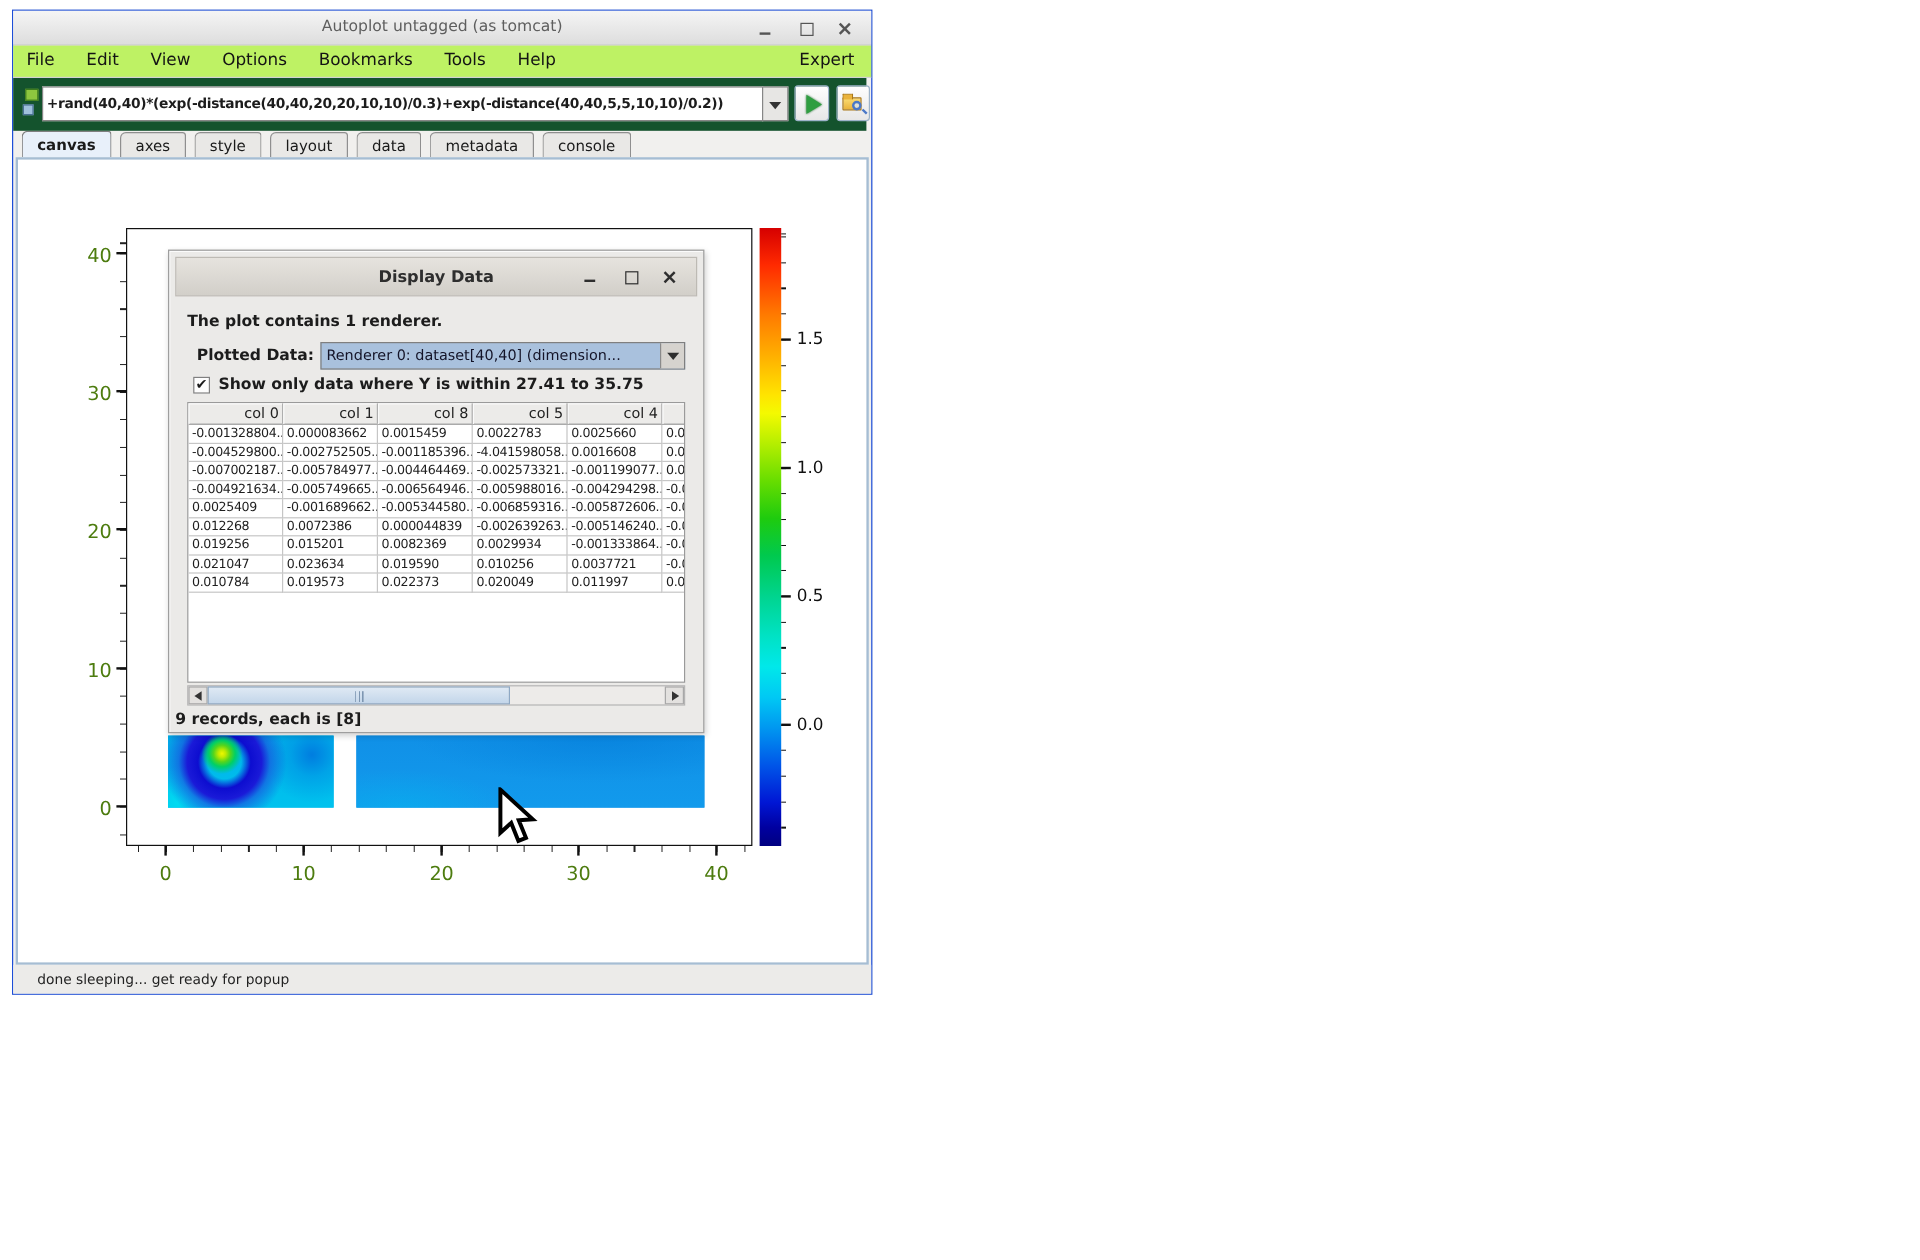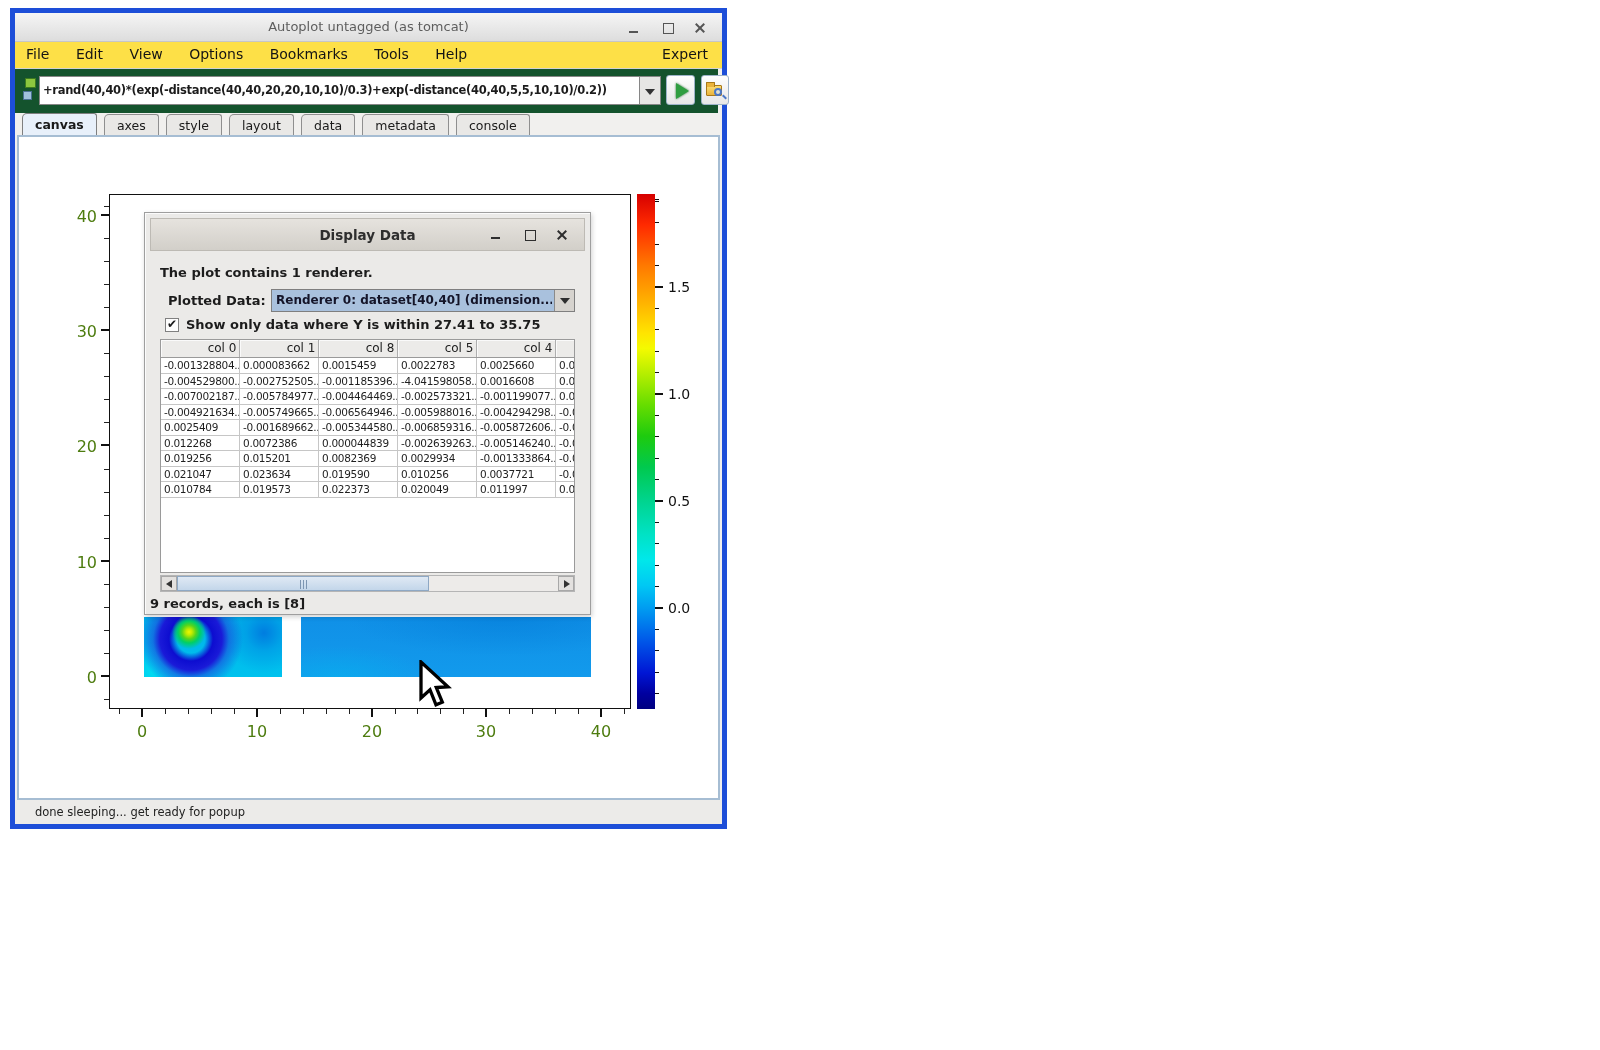--- a/index.html
+++ b/index.html
@@ -2,35 +2,35 @@
 <html><head>
 <meta charset="utf-8">
 <style>
   * { margin:0; padding:0; box-sizing:border-box; }
   html,body { background:#fff; }
   #page { position:relative; width:1600px; height:1050px; background:#fff;
           font-family:"DejaVu Sans", sans-serif; overflow:hidden; }
 
   
   #app-window { position:absolute; left:10px; top:8px; width:717px; height:821px;
-    background:#f1f0ee; border:5px solid #1d4ed8; }
+    background:#f1f0ee; border:1px solid #1d4ed8; }
 
   .titlebar { position:absolute; left:0; top:0; right:0; height:29px;
     background:linear-gradient(#f5f5f5,#dddddd); border-bottom:1px solid #c6c6c6; }
   .titlebar .title { position:absolute; left:0; right:0; top:6px; text-align:center;
     font-size:13px; color:#5e5e5e; }
   .winctl { position:absolute; top:9px; width:12px; height:12px; cursor:default; }
   .ctl-min  { right:82px; } .ctl-max { right:48px; } .ctl-close { right:16px; }
   .ctl-min::after { content:""; position:absolute; left:1px; bottom:1px; width:9px; height:2px; background:#555; }
   .ctl-max::after { content:""; position:absolute; left:1px; top:1px; width:9px; height:9px; border:1.5px solid #555; }
   .x-icon::before, .x-icon::after { content:""; position:absolute; left:5px; top:0; width:2px; height:12px; background:#555; }
   .x-icon::before { transform:rotate(45deg);} .x-icon::after { transform:rotate(-45deg);}
 
   .menubar { position:absolute; left:0; top:29px; right:0; height:27px;
-    background:#fde047; border-bottom:1px solid #d2d2d2; font-size:14px; color:#141414; }
+    background:#bef264; border-bottom:1px solid #d2d2d2; font-size:14px; color:#141414; }
   .menu-item { display:inline-block; padding:4px 11px 0 11px; height:27px; }
   .menu-right { position:absolute; right:6px; top:4px; padding:0 8px; }
 
   
   .toolbar { position:absolute; left:0; top:56px; right:4px; height:44px; background:#14532d; }
   .ds-status-icon { position:absolute; left:7px; top:8px; width:16px; height:28px; }
   .ds-status-icon .sq-green { position:absolute; left:3px; top:1px; width:11px; height:10px;
       background:#8dc63f; border:1.5px solid #3d7a1f; }
   .ds-status-icon .sq-blue { position:absolute; left:1px; top:14px; width:9px; height:9px;
       background:#9fc0dc; border:1.5px solid #4a7094; }
@@ -117,21 +117,21 @@
   .dlg-min { right:82px; } .dlg-max { right:48px; } .dlg-close { right:16px; }
   .dlg-min::after { content:""; position:absolute; left:1px; bottom:2px; width:9px; height:2px; background:#2e2e2e; }
   .dlg-max::after { content:""; position:absolute; left:1px; top:1px; width:9px; height:9px; border:1.5px solid #2e2e2e; }
   .dlg-x::before,.dlg-x::after { content:""; position:absolute; left:5px; top:0; width:2px; height:12px; background:#2e2e2e; }
   .dlg-x::before { transform:rotate(45deg);} .dlg-x::after { transform:rotate(-45deg);}
 
   .dlg-intro { position:absolute; left:15px; top:52px; font-size:13px; font-weight:600; color:#1c1c1c; }
   .dlg-plotted-label { position:absolute; left:23px; top:80px; font-size:13px; font-weight:600; color:#1c1c1c; }
   .combo { position:absolute; left:126px; top:76px; width:304px; height:23px;
     border:1px solid #7f7f7f; background:#a9c1dd; }
-  .combo-text { position:absolute; left:4px; right:22px; top:3px; font-size:12px; font-weight:700;
+  .combo-text { position:absolute; left:4px; right:22px; top:3px; font-size:12px; font-weight:400;
     color:#141428; white-space:nowrap; overflow:hidden; }
   .combo-btn { position:absolute; right:0; top:0; width:20px; height:21px; background:#d6d3ce;
     border-left:1px solid #8a8a8a; }
   .combo-btn::after { content:""; position:absolute; left:5px; top:8px;
     border-left:5px solid transparent; border-right:5px solid transparent; border-top:6px solid #2e2e2e; }
   .checkbox { position:absolute; left:20px; top:105px; width:14px; height:14px; background:#fdfdfd;
     border:1px solid #808080; }
   .checkbox .check { position:absolute; left:1px; top:-2px; font-size:12px; font-weight:bold; color:#1a1a1a; }
   .filter-label { position:absolute; left:41px; top:104px; font-size:13px; font-weight:600; color:#1c1c1c; }
 

